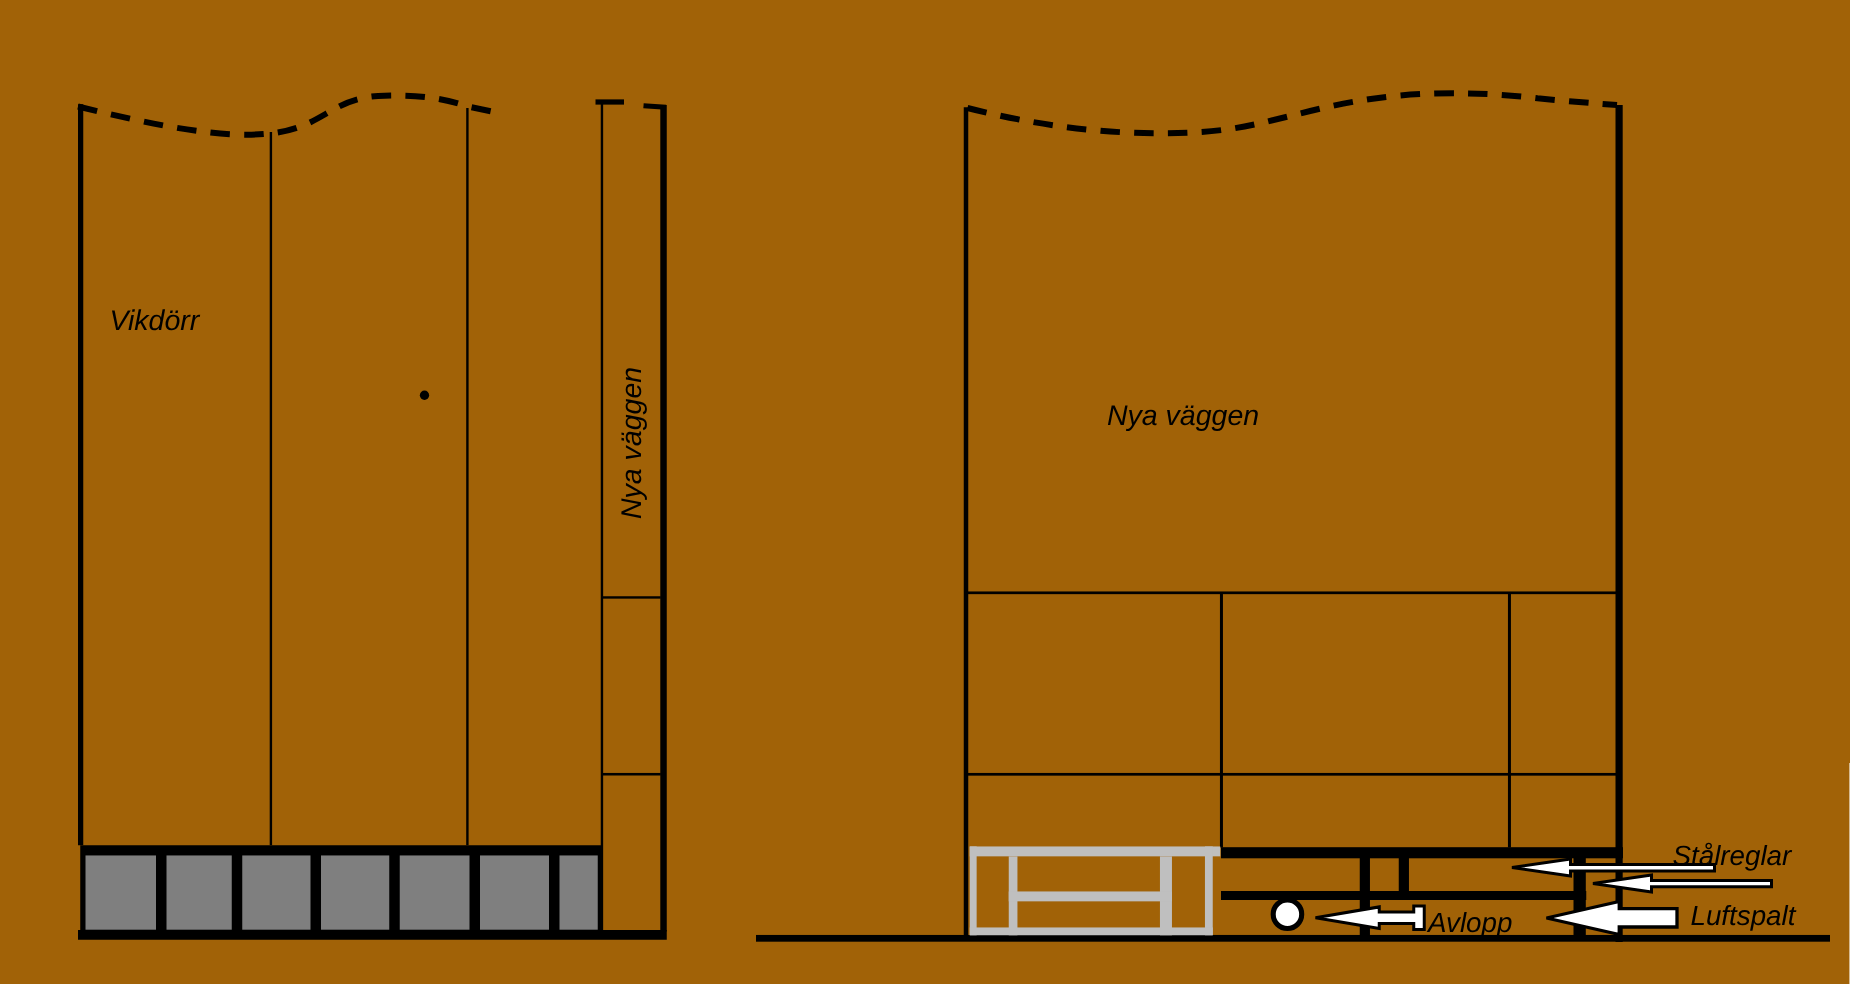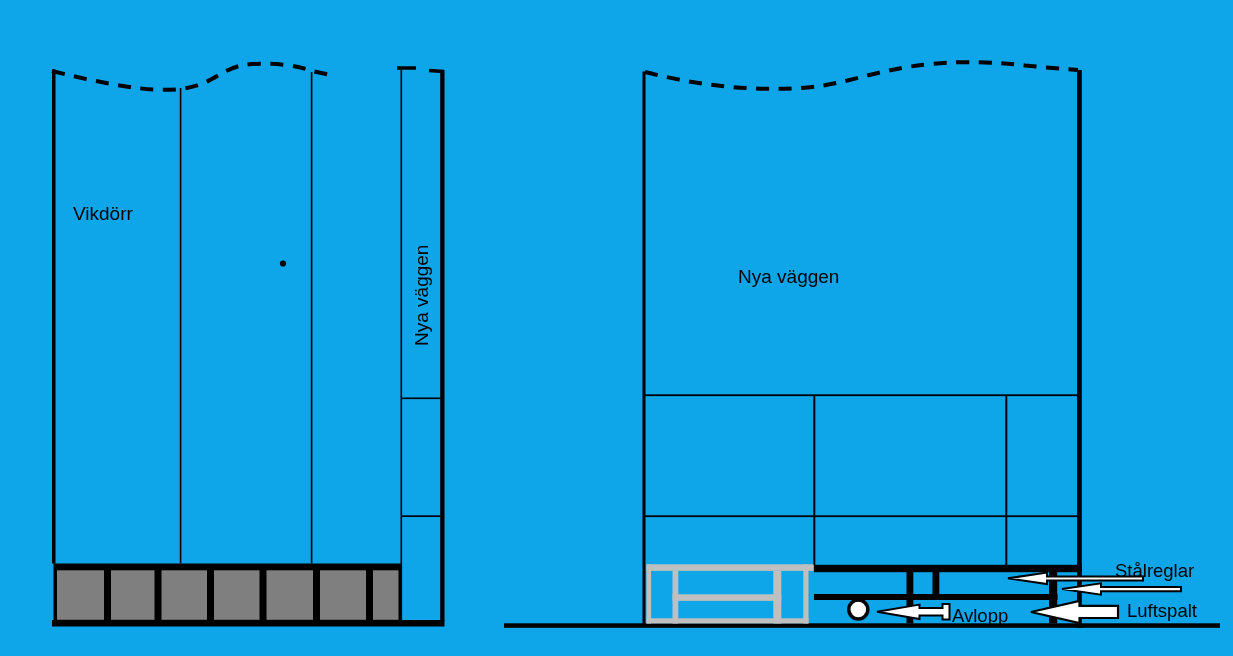--- a/index.html
+++ b/index.html
@@ -1,22 +1,23 @@
 <!DOCTYPE html>
 <html><head>
 <meta charset="utf-8">
 <style>
   html, body { margin: 0; padding: 0; background: #ffffff; }
   .canvas {
     position: relative;
     width: 1233px;
     height: 656px;
-    background: #0ea5e9;
+    background: #a16207;
     font-family: "Liberation Sans", sans-serif;
     overflow: hidden;
+    font-style: italic;
   }
   svg text {
     font-family: "Liberation Sans", sans-serif;
     fill: #000000;
   }
 </style>
 </head>
 <body>
 
 <div class="canvas">

